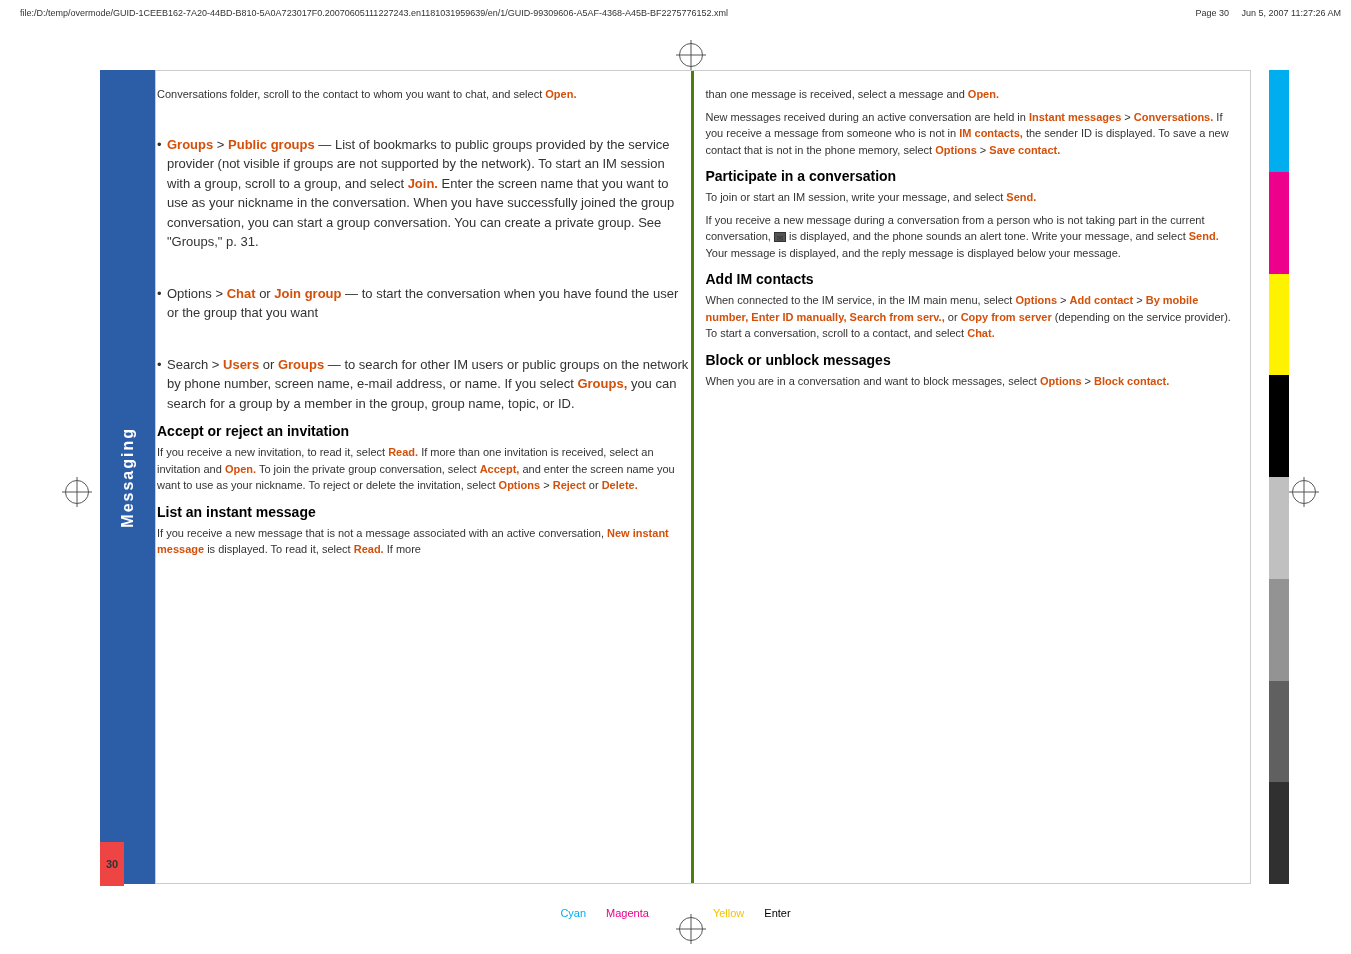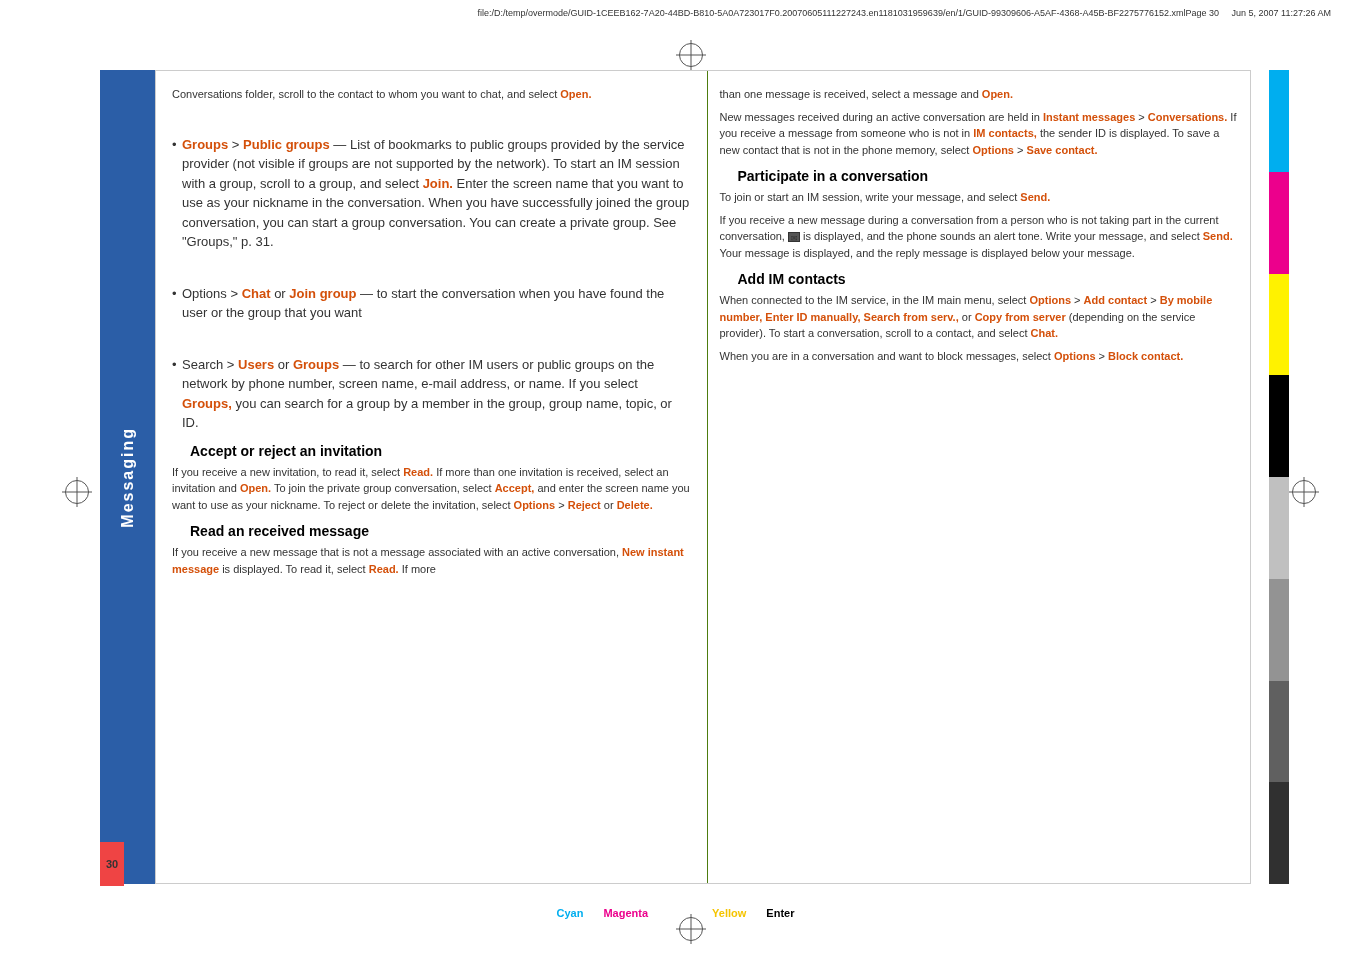--- a/index.html
+++ b/index.html
@@ -11,25 +11,25 @@
       font-size: 12px;
       overflow: hidden;
       position: relative;
     }
 
     
     .top-bar {
       position: absolute;
       top: 8px;
       left: 20px;
-      right: 20px;
+      right: 10px;
       font-size: 9px;
       color: #333;
       display: flex;
-      justify-content: flex-end;
+      justify-content: space-between;
     }
 
     
     .reg-mark {
       position: absolute;
       width: 30px;
       height: 30px;
     }
     .reg-mark-circle {
       width: 24px;
@@ -101,22 +101,22 @@
     
     .content-area {
       flex: 1;
       display: flex;
       background: white;
       border: 1px solid #ccc;
     }
 
     .col-left {
       flex: 1;
-      padding: 15px 16px;
-      border-right: 1px solid #4d7c0f;
+      padding: 15px 1px;
+      border-right: 3px solid #4d7c0f;
     }
 
     .col-right {
       flex: 1;
       padding: 15px 12px;
     }
 
     
     .page-number {
       position: absolute;
@@ -145,21 +145,21 @@
 
     
     .bottom-color-bar {
       position: absolute;
       bottom: 35px;
       left: 50%;
       transform: translateX(-50%);
       display: flex;
       gap: 16px;
       font-size: 11px;
-      font-weight: bold;
+      font-weight: normal;
     }
     .color-word {
       padding: 0 2px;
     }
 
     
     .reg-top-center {
       position: absolute;
       top: 40px;
       left: 50%;
@@ -184,21 +184,20 @@
       transform: translateY(-50%);
     }
 
     
     .section-heading {
       font-size: 14px;
       font-weight: bold;
       color: #000;
       margin-top: 10px;
       margin-bottom: 5px;
-      margin-left: 18px;
     }
 
     .body-text {
       font-size: 11px;
       color: #333;
       line-height: 1.5;
       margin-bottom: 6px;
     }
 
     .link-text {
@@ -310,21 +309,21 @@
 
       <div class="bullet-item">
         <span>Search &gt; </span><span class="link-text">Users</span><span> or </span><span class="link-text">Groups</span><span> — to search for other IM users or public groups on the network by phone number, screen name, e-mail address, or name. If you select </span><span class="link-text">Groups,</span><span> you can search for a group by a member in the group, group name, topic, or ID.</span>
       </div>
 
       <h2 class="section-heading">Accept or reject an invitation</h2>
       <p class="body-text">
         <span>If you receive a new invitation, to read it, select </span><span class="link-text">Read.</span><span> If more than one invitation is received, select an invitation and </span><span class="link-text">Open.</span><span> To join the private group conversation, select </span><span class="link-text">Accept,</span><span> and enter the screen name you want to use as your nickname. To reject or delete the invitation, select </span><span class="link-text">Options</span><span> &gt; </span><span class="link-text">Reject</span><span> or </span><span class="link-text">Delete.</span>
       </p>
 
-      <h2 class="section-heading">Read an received message</h2>
+      <h2 class="section-heading">List an instant message</h2>
       <p class="body-text">
         <span>If you receive a new message that is not a message associated with an active conversation, </span><span class="link-text">New instant message</span><span> is displayed. To read it, select </span><span class="link-text">Read.</span><span> If more</span>
       </p>
     </div>
 
     <div class="col-right">
 
       <p class="top-text">
         <span>than one message is received, select a message and </span><span class="link-text">Open.</span>
       </p>
@@ -339,20 +338,21 @@
       </p>
       <p class="body-text">
         <span>If you receive a new message during a conversation from a person who is not taking part in the current conversation, </span><span class="inline-icon">✉</span><span> is displayed, and the phone sounds an alert tone. Write your message, and select </span><span class="link-text">Send.</span><span> Your message is displayed, and the reply message is displayed below your message.</span>
       </p>
 
       <h2 class="section-heading">Add IM contacts</h2>
       <p class="body-text">
         <span>When connected to the IM service, in the IM main menu, select </span><span class="link-text">Options</span><span> &gt; </span><span class="link-text">Add contact</span><span> &gt; </span><span class="link-text">By mobile number, Enter ID manually, Search from serv.,</span><span> or </span><span class="link-text">Copy from server</span><span> (depending on the service provider). To start a conversation, scroll to a contact, and select </span><span class="link-text">Chat.</span>
       </p>
 
+      <h2 class="section-heading">Block or unblock messages</h2>
       <p class="body-text">
         <span>When you are in a conversation and want to block messages, select </span><span class="link-text">Options</span><span> &gt; </span><span class="link-text">Block contact.</span>
       </p>
     </div>
 
   </div>
 
 </div>
 
 <div class="page-number">30</div>

